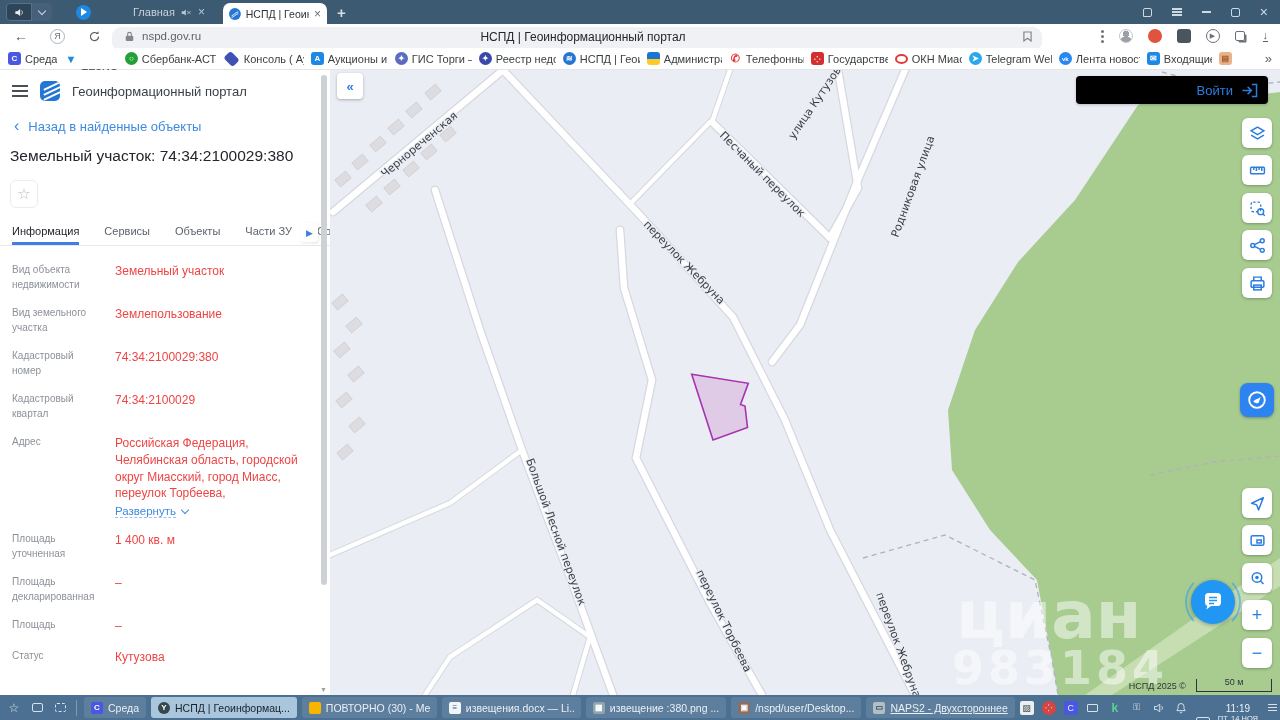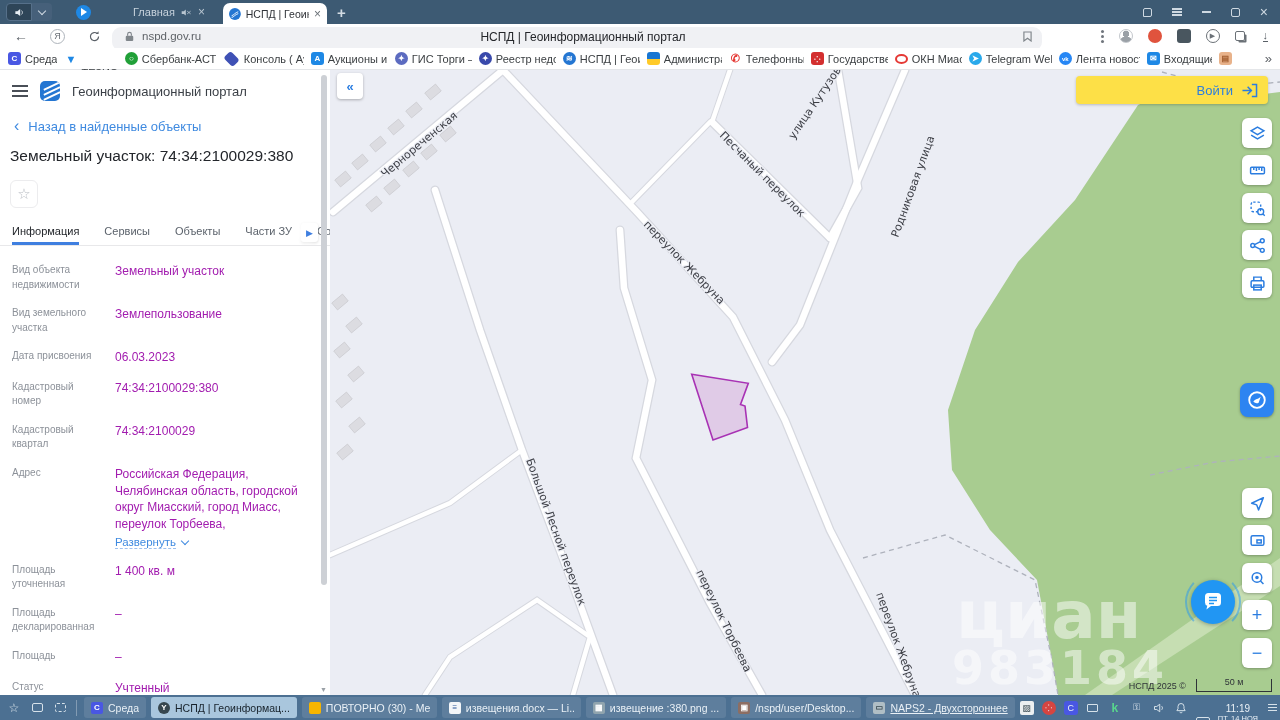--- a/index.html
+++ b/index.html
@@ -70,32 +70,32 @@
   .backlink .ch { font-size:16px; line-height:0.8; }
   .h1 { margin:13px 0 0 10px; font-size:15.5px; color:#23262b; }
   .starbtn { margin:15px 0 0 10px; width:28px; height:28px; border:1px solid #ececee; border-radius:6px; display:flex; align-items:center; justify-content:center; color:#b9bdc4; font-size:15px; }
   .ptabs { position:relative; margin-top:11px; height:27px; border-bottom:1px solid #e8e8ea; display:flex; gap:25px; padding-left:12px; overflow:hidden; white-space:nowrap; }
   .ptab { font-size:11px; color:#5b626b; padding-top:6px; }
   .ptab.active { color:#23262b; border-bottom:3px solid #3f7fe0; }
   .tabmore { position:absolute; right:12px; top:4px; width:17px; height:19px; background:#fff; box-shadow:-4px 0 6px rgba(255,255,255,.95), 0 1px 3px rgba(0,0,0,.15); border-radius:3px; color:#3f7fe0; font-size:9px; display:flex; align-items:center; justify-content:center; }
   .fields { padding:17px 26px 0 12px; }
   .frow { display:grid; grid-template-columns:103px 1fr; column-gap:0; margin-bottom:14px; }
   .flabel { font-size:10px; color:#8c9199; line-height:1.45; padding-right:10px; }
-  .fvalue { font-size:12px; color:#a21caf; line-height:1.4; }
+  .fvalue { font-size:12px; color:#ef4444; line-height:1.4; }
   .expand { margin-top:3px; font-size:11.5px; color:#3f8ae0; display:flex; align-items:center; gap:6px; }
   .expand .tx { border-bottom:1px dashed #9ec0ef; }
   .chdown { width:6px; height:6px; border-right:1.5px solid #3f8ae0; border-bottom:1.5px solid #3f8ae0; transform:rotate(45deg); margin-top:-3px; }
   .pscroll { position:absolute; right:3px; top:2px; bottom:2px; width:6px; }
   .pthumb { position:absolute; top:3px; height:510px; width:6px; background:#cdd0d5; border-radius:3px; }
   .pdown { position:absolute; bottom:0; right:0; font-size:7px; color:#9aa0a6; }
 
   
   .mbtn { position:absolute; width:30px; height:30px; background:#fff; border-radius:6px; box-shadow:0 1px 3px rgba(0,0,0,.28); display:flex; align-items:center; justify-content:center; color:#2b7de0; }
   #collapse { left:7px; top:3px; width:26px; height:26px; border-radius:4px; font-size:13px; font-weight:bold; }
-  #loginbar { position:absolute; right:12px; top:6px; width:192px; height:28px; background:#fde047; border-radius:4px; box-shadow:0 1px 3px rgba(0,0,0,.22); display:flex; align-items:center; justify-content:flex-end; gap:8px; padding-right:10px; }
+  #loginbar { position:absolute; right:12px; top:6px; width:192px; height:28px; background:#000000; border-radius:4px; box-shadow:0 1px 3px rgba(0,0,0,.22); display:flex; align-items:center; justify-content:flex-end; gap:8px; padding-right:10px; }
   #loginbar .tx { color:#2b7de0; font-size:13px; }
   .zoomtxt { font-size:18px; color:#2b7de0; font-weight:400; }
   #sidetab { position:absolute; right:6px; top:313px; width:34px; height:34px; background:#2d84f1; border-radius:8px; box-shadow:0 1px 3px rgba(0,0,0,.3); display:flex; align-items:center; justify-content:center; }
   #chat { position:absolute; left:861px; top:510px; width:44px; height:44px; border-radius:50%; background:#2196f3; box-shadow:0 1px 4px rgba(0,0,0,.3); display:flex; align-items:center; justify-content:center; }
   #chat::before { content:""; position:absolute; inset:-6px; border-radius:50%; border:2px solid rgba(33,150,243,.5); border-top-color:transparent; border-bottom-color:transparent; }
   #attrib { position:absolute; right:8px; bottom:3px; display:flex; align-items:center; gap:10px; }
   #attrib .a { font-size:9px; color:#2f3338; }
   .scalebox { position:relative; width:76px; height:13px; border-left:1px solid #2f3338; border-right:1px solid #2f3338; border-bottom:1px solid #2f3338; }
   .scalebox .s { position:absolute; left:0; right:0; top:-2px; text-align:center; font-size:9px; color:#2f3338; }
 
@@ -291,24 +291,20 @@
     <div class="fields">
       <div class="frow">
           <div class="flabel">Вид объекта недвижимости</div>
           <div class="fvalue">Земельный участок</div>
         </div>
       <div class="frow">
           <div class="flabel">Вид земельного участка</div>
           <div class="fvalue">Землепользование</div>
         </div>
       <div class="frow">
-          <div class="flabel">Дата присвоения</div>
-          <div class="fvalue">06.03.2023</div>
-        </div>
-      <div class="frow">
           <div class="flabel">Кадастровый номер</div>
           <div class="fvalue">74:34:2100029:380</div>
         </div>
       <div class="frow">
           <div class="flabel">Кадастровый квартал</div>
           <div class="fvalue">74:34:2100029</div>
         </div>
       <div class="frow">
         <div class="flabel">Адрес</div>
         <div>
@@ -326,21 +322,21 @@
       <div class="frow">
           <div class="flabel">Площадь декларированная</div>
           <div class="fvalue">–</div>
         </div>
       <div class="frow">
           <div class="flabel">Площадь</div>
           <div class="fvalue">–</div>
         </div>
       <div class="frow">
           <div class="flabel">Статус</div>
-          <div class="fvalue">Учтенный</div>
+          <div class="fvalue">Кутузова</div>
         </div>
 
     </div>
     <div class="pscroll">
       <div class="pthumb"></div>
       <div class="pdown">▼</div>
     </div>
   </div>
 
   <div id="map">

